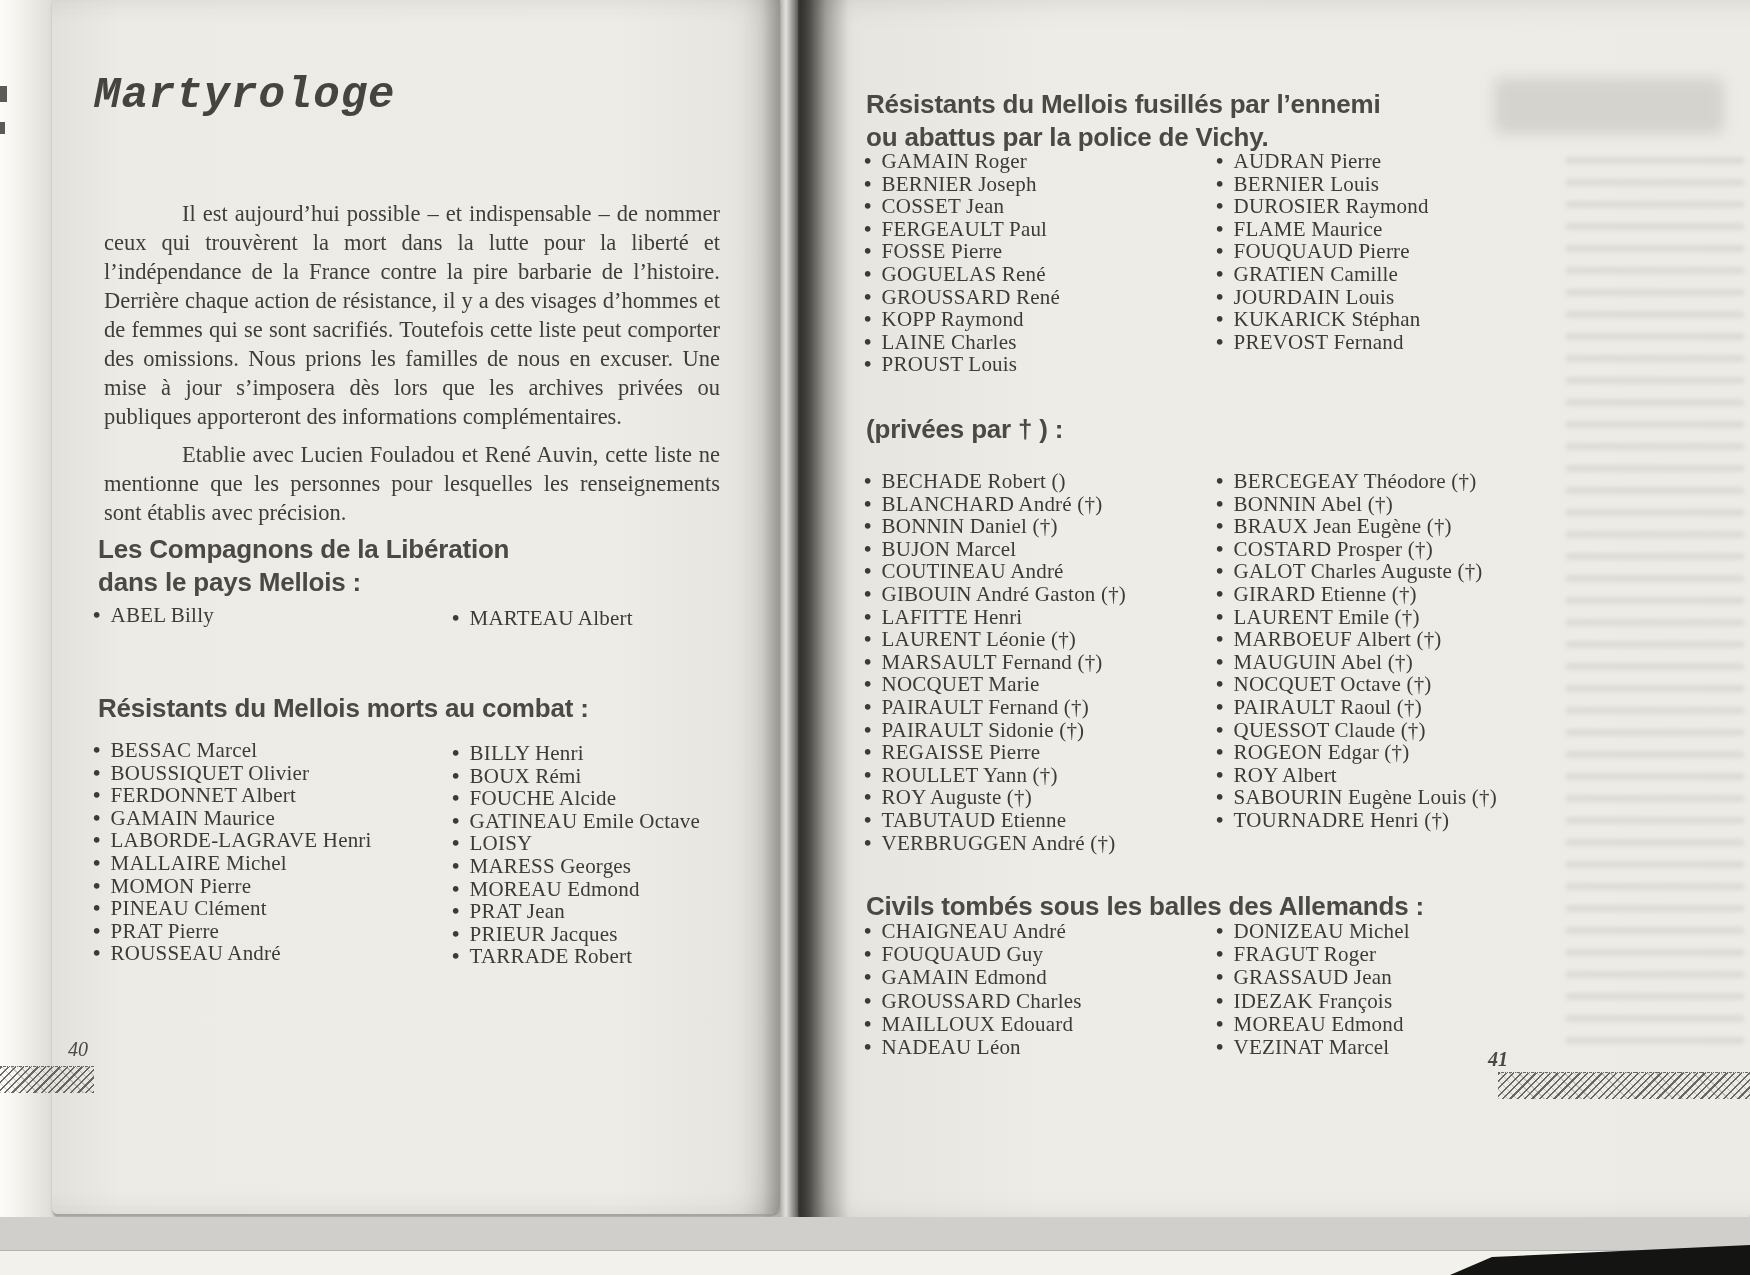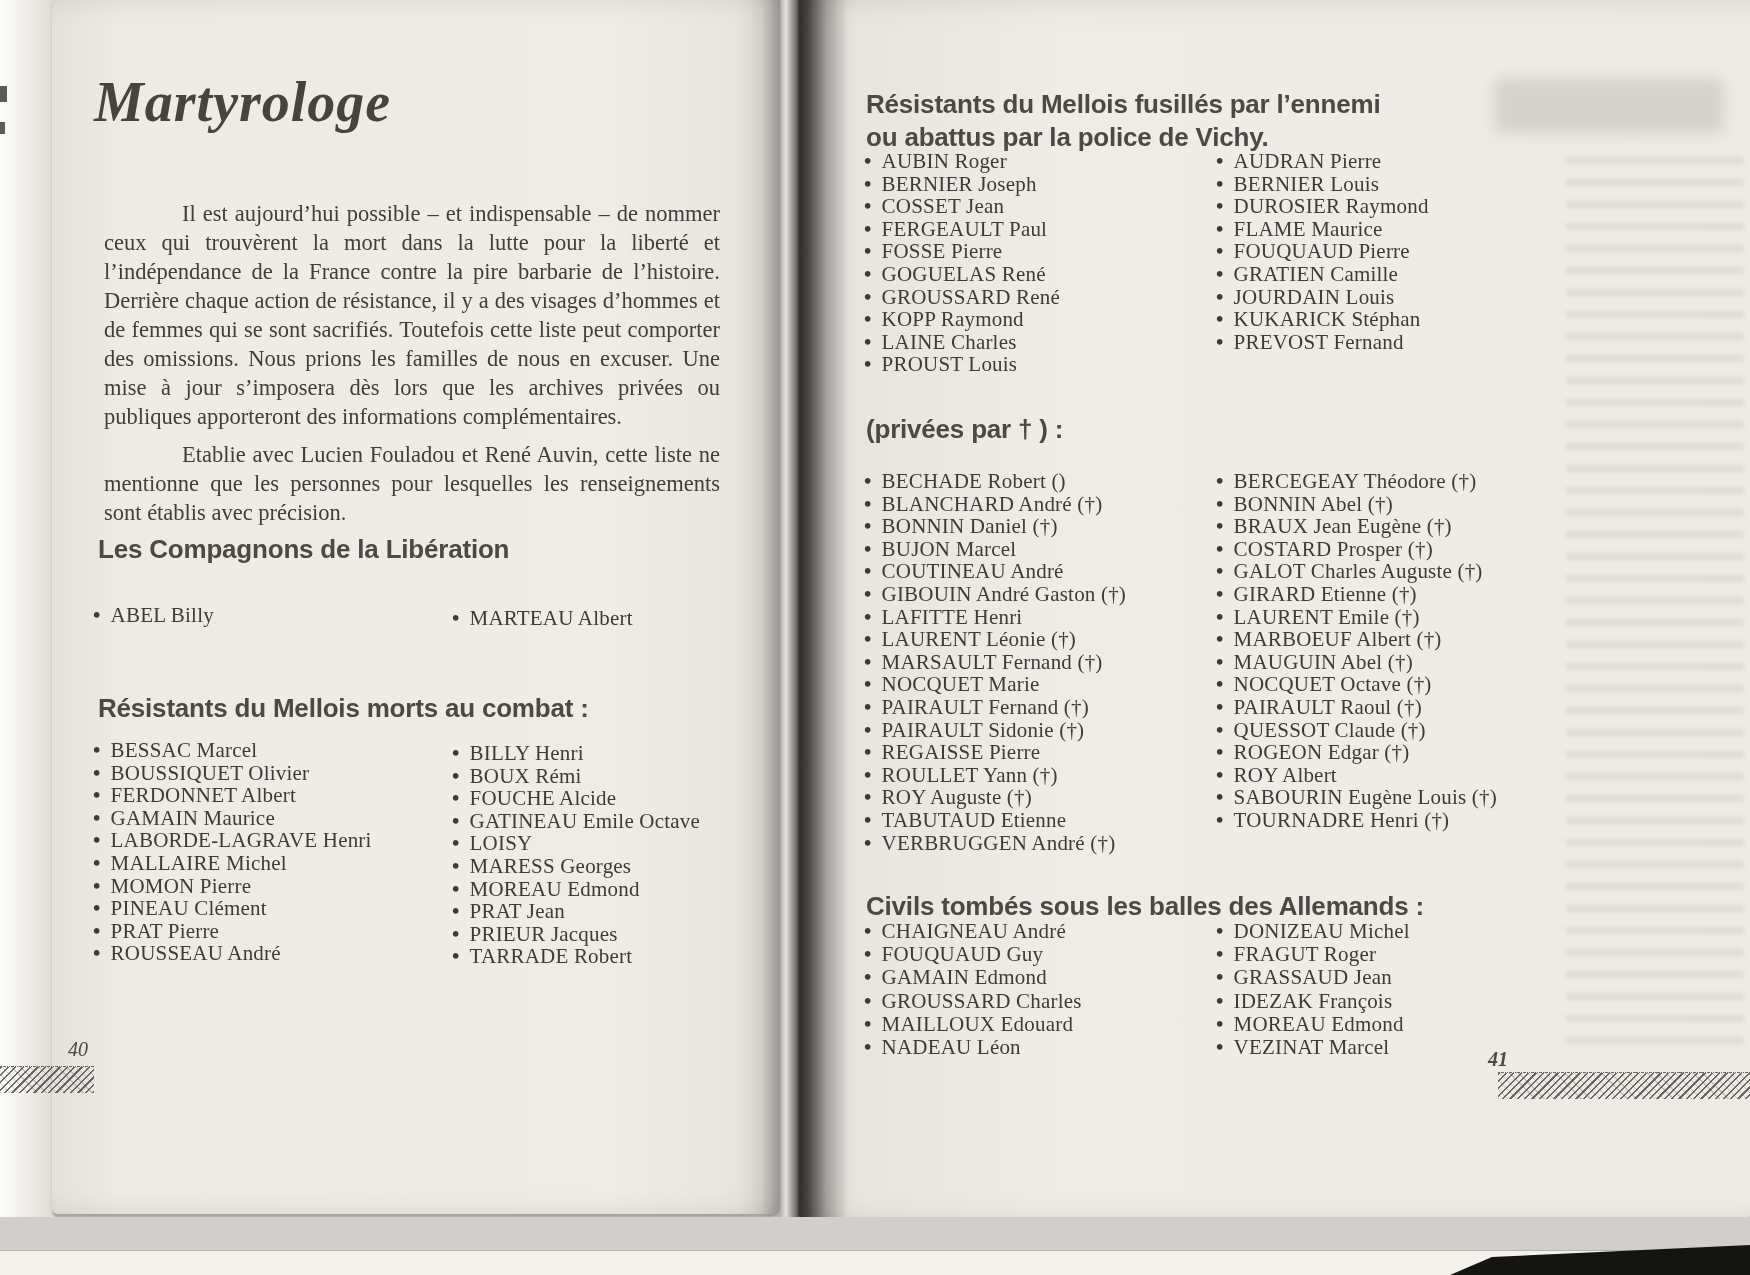--- a/index.html
+++ b/index.html
@@ -48,22 +48,22 @@
   .hatch-left{left:0;top:1066px;width:94px;}
   .hatch-right{left:1498px;top:1072px;width:252px;}
   
   .ghost-head{position:absolute;right:26px;top:78px;width:230px;height:56px;border-radius:8px;
     background:rgba(88,86,78,.16);filter:blur(7px);}
   .ghost-col{position:absolute;right:6px;top:150px;width:178px;height:900px;opacity:.10;filter:blur(2px);
     background:repeating-linear-gradient(to bottom,transparent 0 7px,#5d5b54 7px 14px,transparent 14px 22px);}
   
   .title{
     position:absolute;left:94px;top:70px;
-    font-family:Liberation Serif, serif;font-style:italic;font-weight:700;
-    font-size:56px;color:#46443e;letter-spacing:1px;
+    font-family:Liberation Mono, monospace;font-style:italic;font-weight:700;
+    font-size:44px;color:#46443e;letter-spacing:1px;
   }
   .intro{position:absolute;left:95px;top:190px;width:634px;
     font-size:22.5px;line-height:29px;text-align:justify;color:#403e39;}
   .intro p{margin:9px;text-indent:78px;}
   .h-sans{
     position:absolute;margin:6px;font-family:"Liberation Sans",sans-serif;font-weight:700;
     font-size:26px;line-height:32.5px;color:#4b4944;letter-spacing:-0.2px;
   }
   .h-sans span{display:block;}
   ul.names{
@@ -113,20 +113,21 @@
 
   <div class="title">Martyrologe</div>
 
   <div class="intro">
     <p>Il est aujourd’hui possible – et indispensable – de nommer ceux qui trouvèrent la mort dans la lutte pour la liberté et l’indépendance de la France contre la pire barbarie de l’histoire. Derrière chaque action de résistance, il y a des visages d’hommes et de femmes qui se sont sacrifiés. Toutefois cette liste peut comporter des omissions. Nous prions les familles de nous en excuser. Une mise à jour s’imposera dès lors que les archives privées ou publiques apporteront des informations complémentaires.</p>
     <p>Etablie avec Lucien Fouladou et René Auvin, cette liste ne mentionne que les personnes pour lesquelles les renseignements sont établis avec précision.</p>
   </div>
 
   <h2 class="h-sans" id="lp-s0-h">
     <span>Les Compagnons de la Libération</span>
+    <span>dans le pays Mellois :</span>
   </h2>
   <ul class="names" id="lp-s0-c0">
       <li>
         <span class="bullet">•</span>
         <span>ABEL Billy</span>
       </li>
     </ul>
   <ul class="names" id="lp-s0-c1">
       <li>
         <span class="bullet">•</span>
@@ -225,21 +226,21 @@
 
   <div class="pagenum" id="lp-num">40</div>
 
   <h2 class="h-sans" id="rp-s0-h">
     <span>Résistants du Mellois fusillés par l’ennemi</span>
     <span>ou abattus par la police de Vichy.</span>
   </h2>
   <ul class="names" id="rp-s0-c0">
       <li>
         <span class="bullet">•</span>
-        <span>AUBIN Roger</span>
+        <span>GAMAIN Roger</span>
       </li>
       <li>
         <span class="bullet">•</span>
         <span>BERNIER Joseph</span>
       </li>
       <li>
         <span class="bullet">•</span>
         <span>COSSET Jean</span>
       </li>
       <li>

